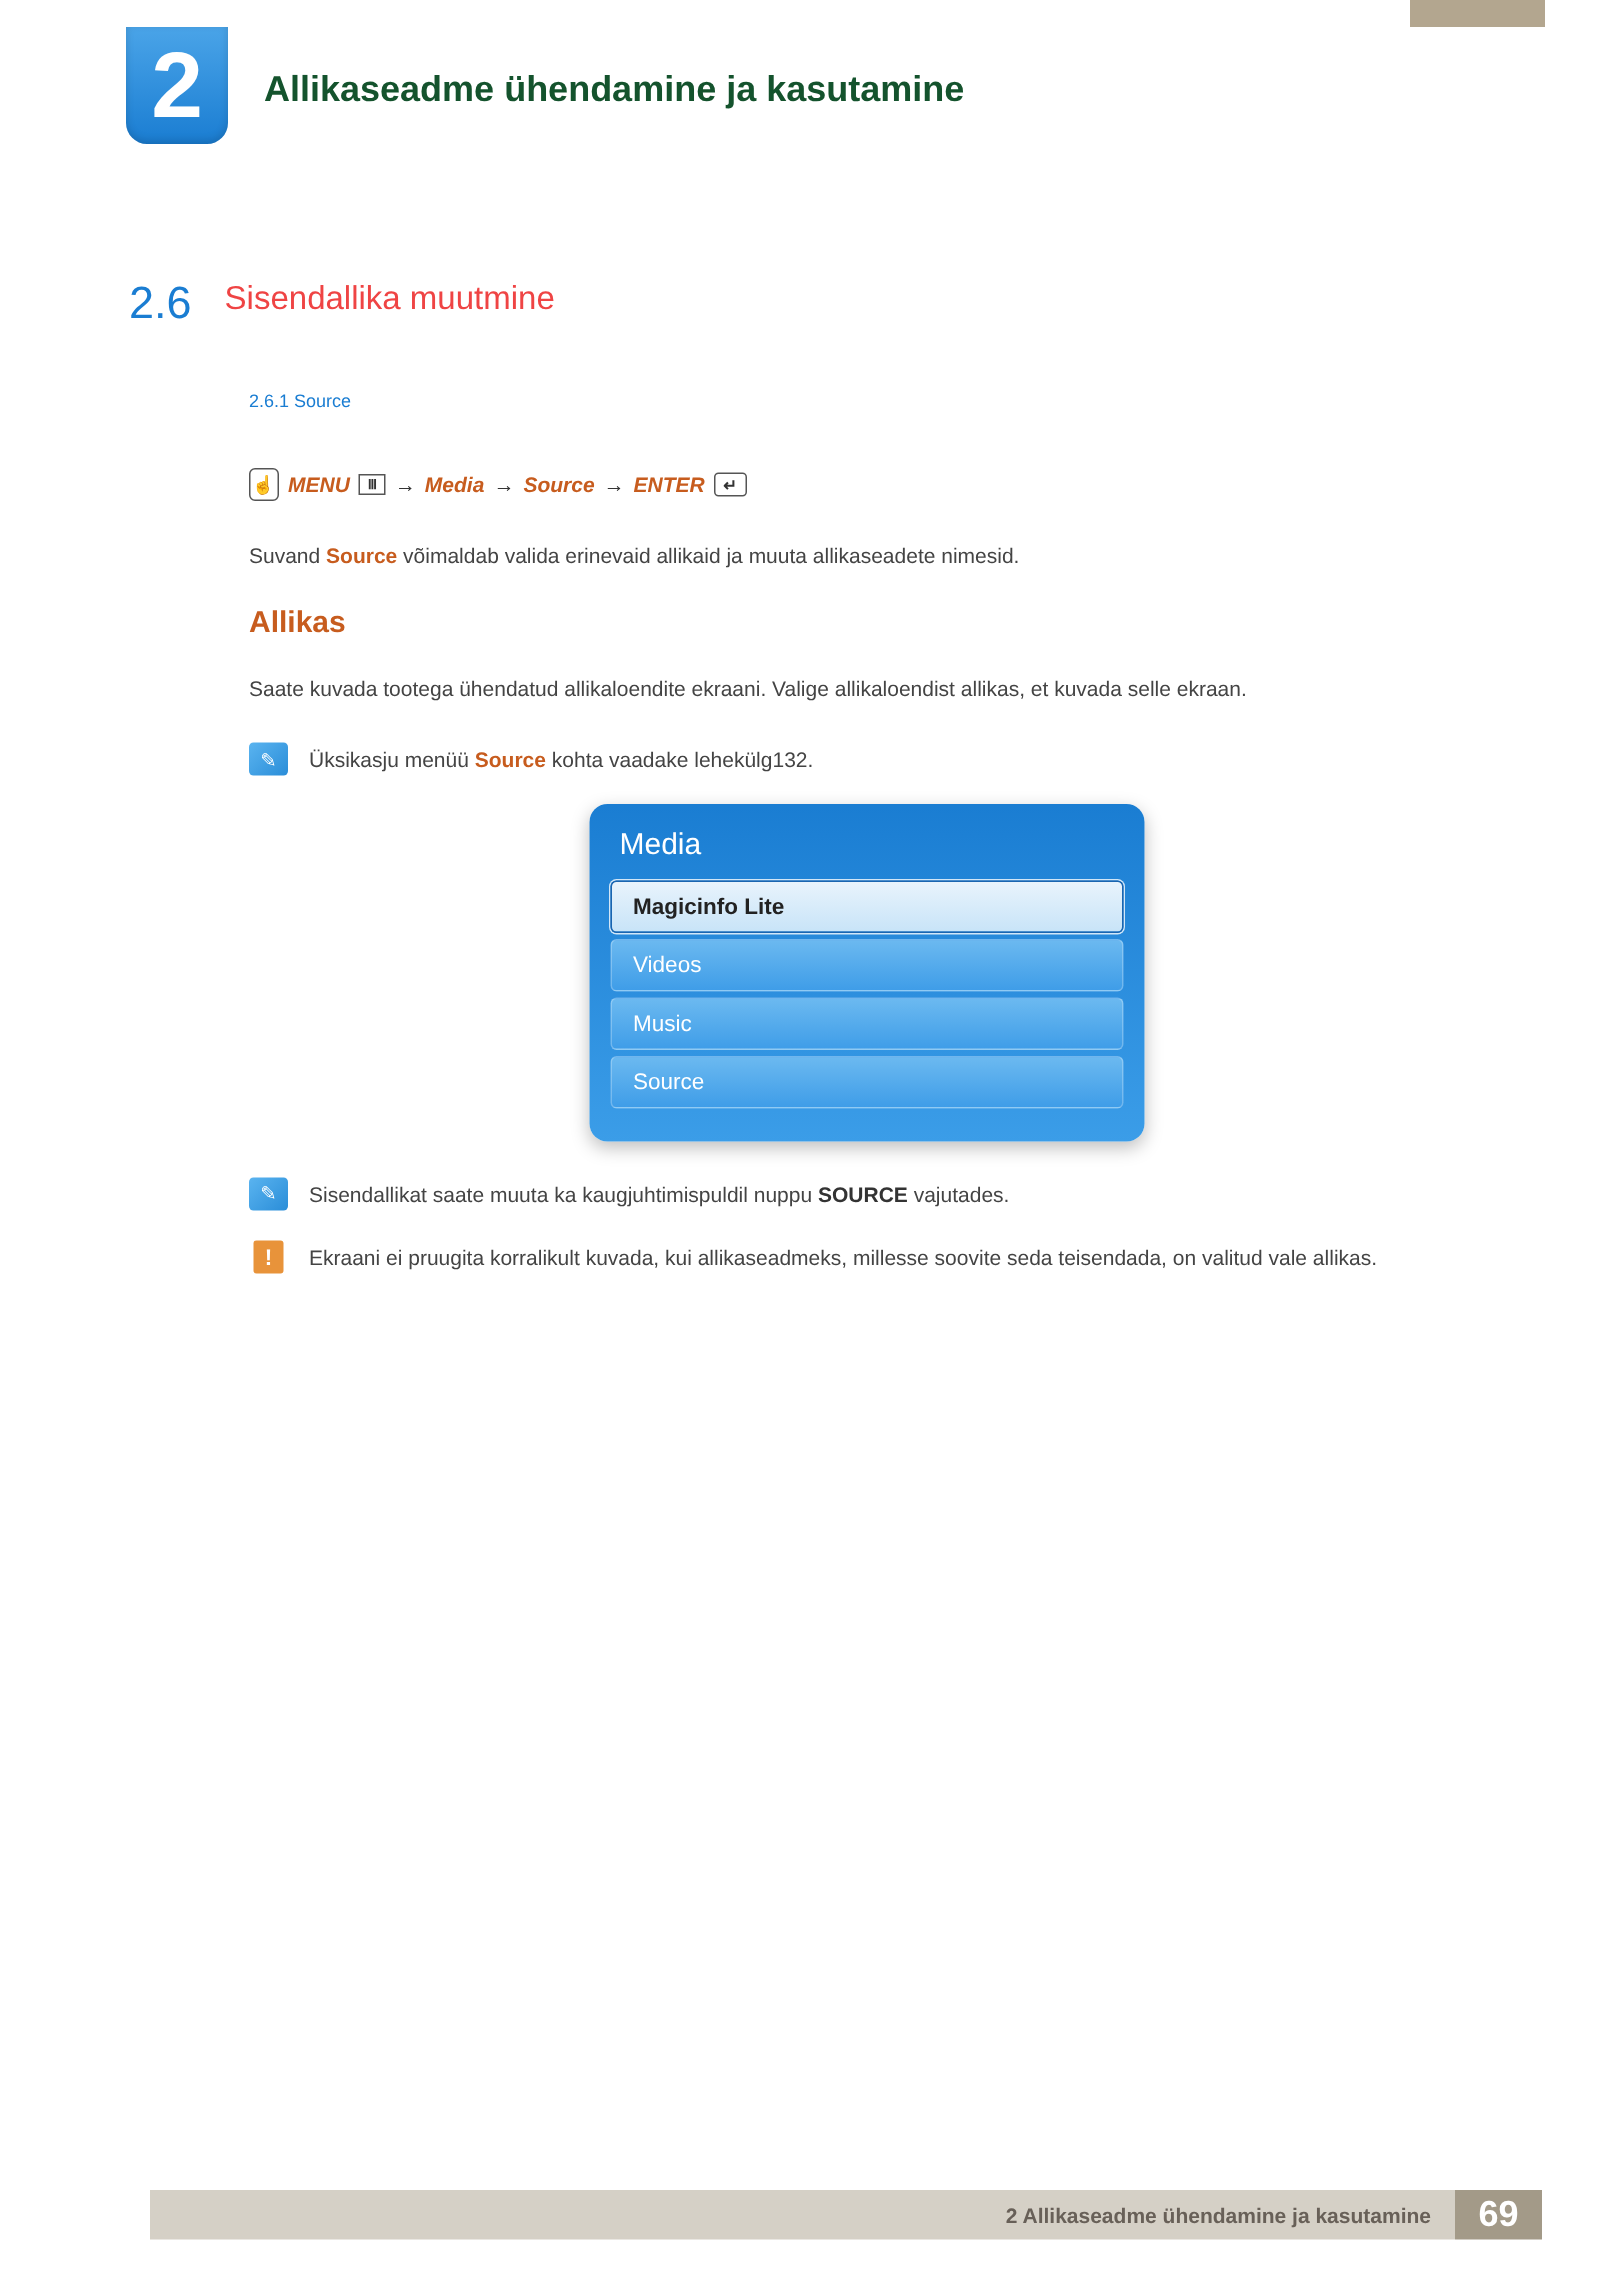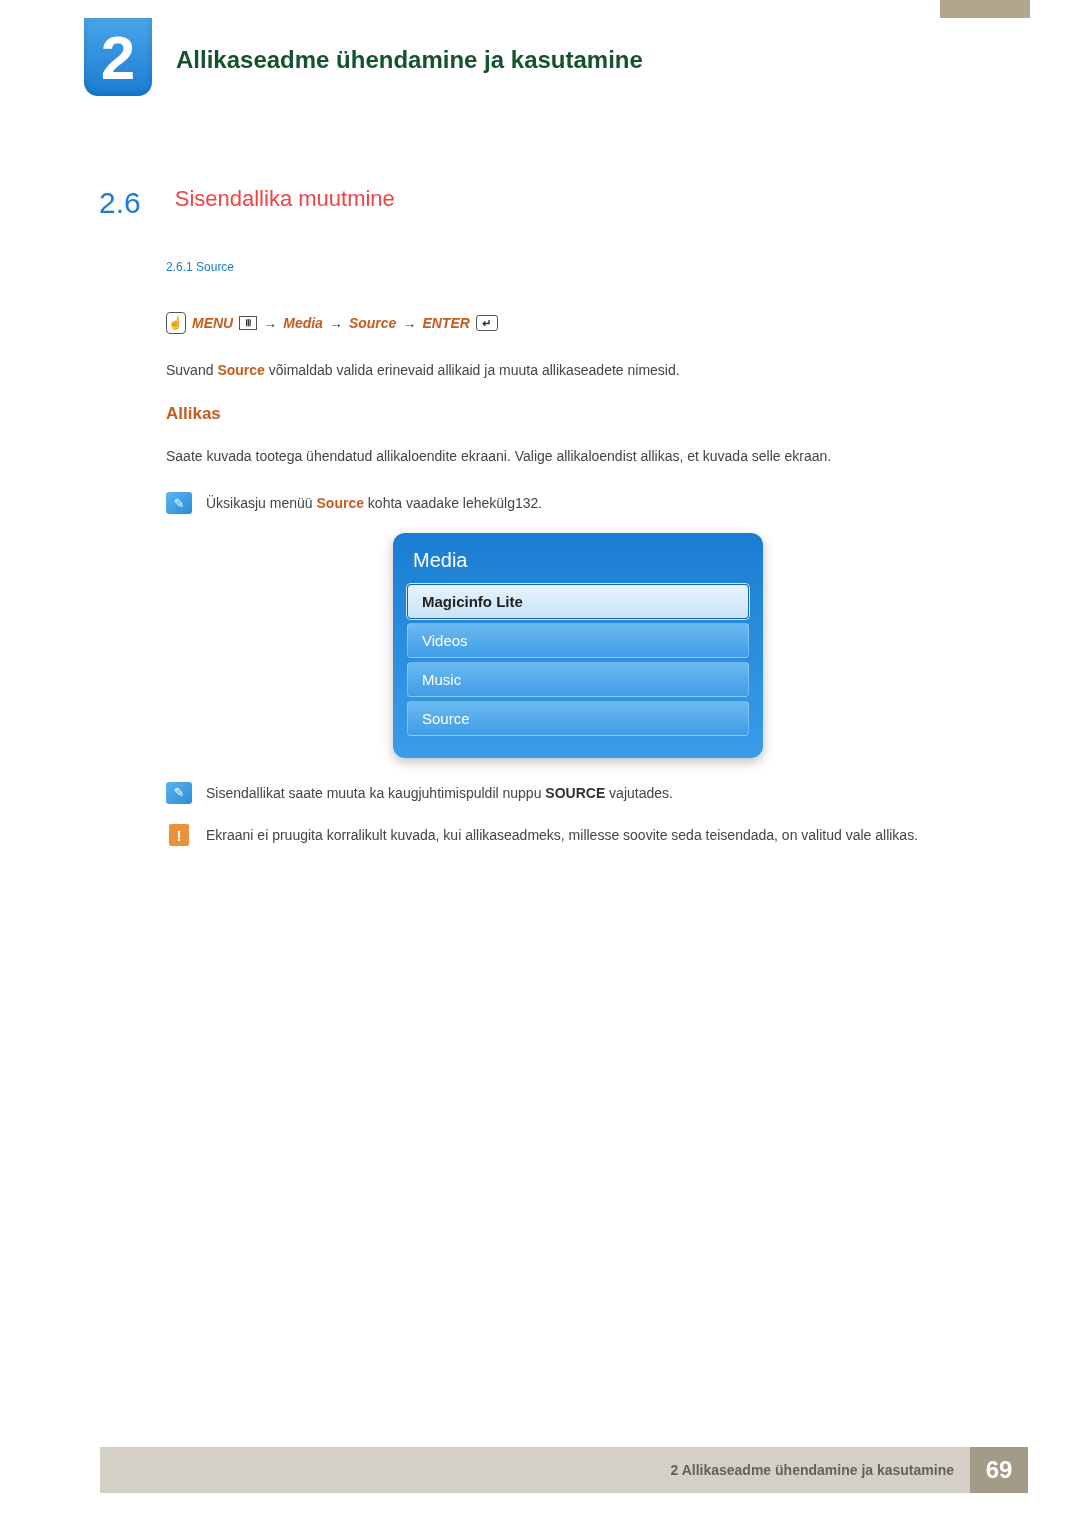--- a/index.html
+++ b/index.html
@@ -42,23 +42,22 @@
     font-size: 24px;
     color: #14532d;
     padding-top: 28px;
     font-weight: bold;
   }
   .content {
     padding: 90px 90px 0 86px;
   }
   .section-row {
     display: flex;
-    gap: 34px;
+    gap: 22px;
     margin-bottom: 40px;
-    margin-left: 13px;
   }
   .section-num {
     font-size: 30px;
     color: #1a7dd2;
   }
   .section-title {
     font-size: 22px;
     color: #ef4444;
   }
   .indent {
@@ -110,21 +109,21 @@
     justify-content: center;
     font-size: 11px;
   }
   .body-text {
     font-size: 14px;
     line-height: 2;
     color: #444;
     margin-bottom: 20px;
   }
   .sub-heading {
-    font-size: 17px;
+    font-size: 20px;
     color: #c75c1e;
     font-weight: bold;
     margin-bottom: 18px;
   }
   .note-row {
     display: flex;
     align-items: flex-start;
     gap: 14px;
     margin-bottom: 16px;
   }
@@ -191,21 +190,21 @@
     color: #222;
     border: 1.5px solid #1a65b0;
     box-shadow: 0 0 0 1px rgba(255,255,255,0.8);
     font-weight: bold;
   }
   .footer {
     position: absolute;
     bottom: 34px;
     left: 100px;
     right: 52px;
-    height: 46px;
+    height: 33px;
     display: flex;
     align-items: stretch;
     justify-content: space-between;
   }
   .footer-bar {
     flex: 1;
     background: #d5d0c6;
     display: flex;
     align-items: center;
     justify-content: flex-end;

